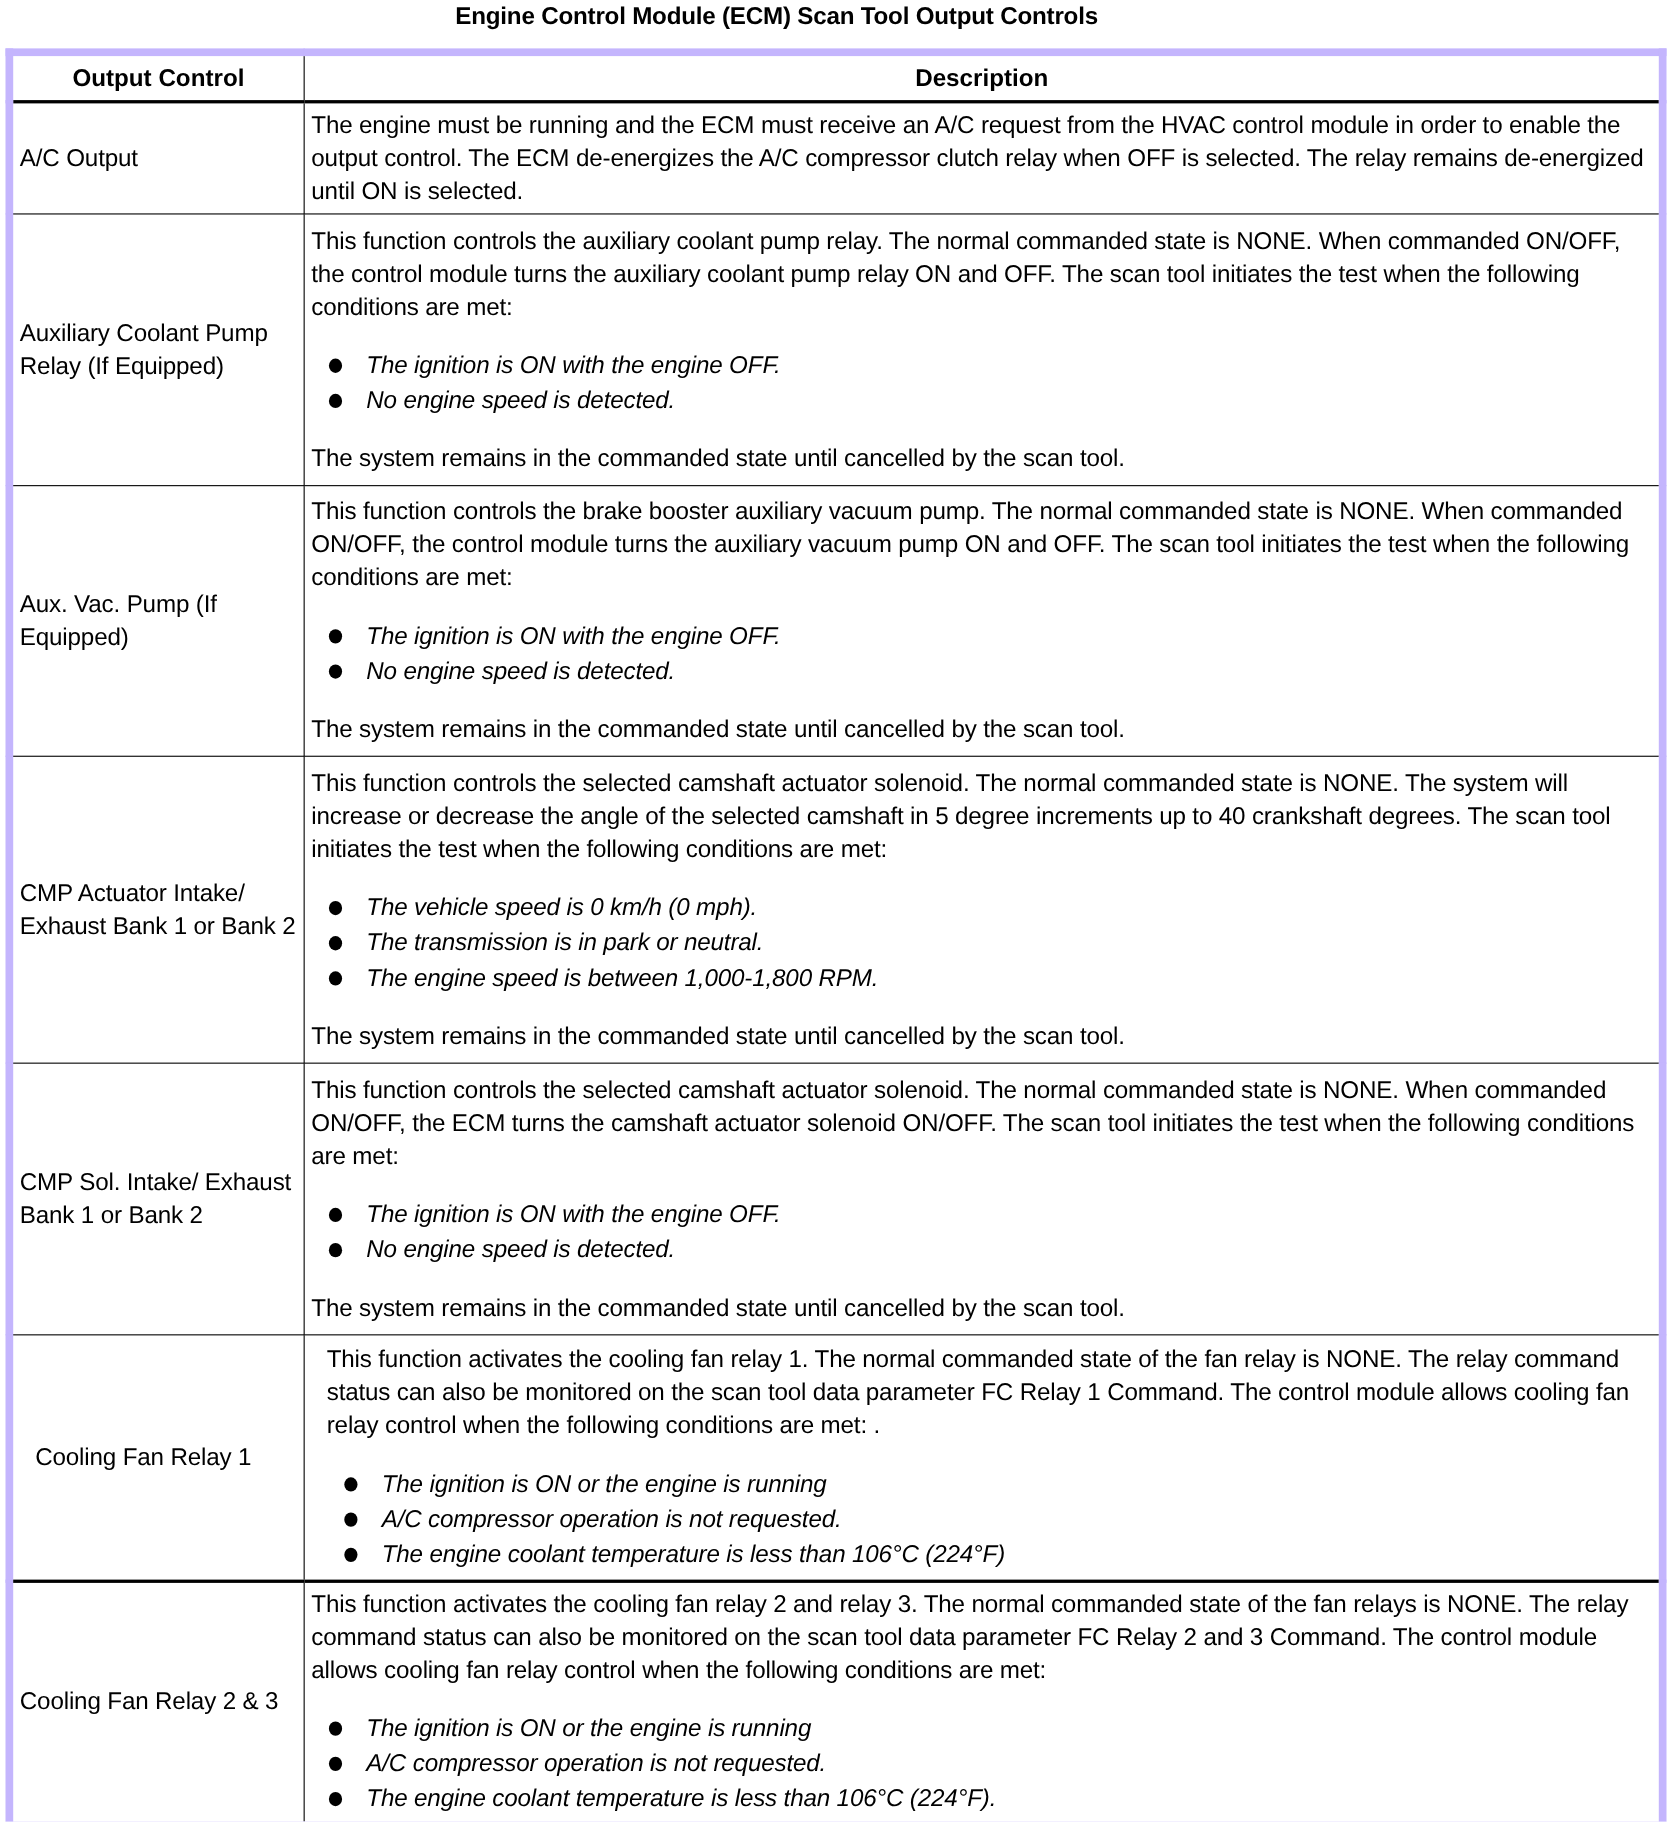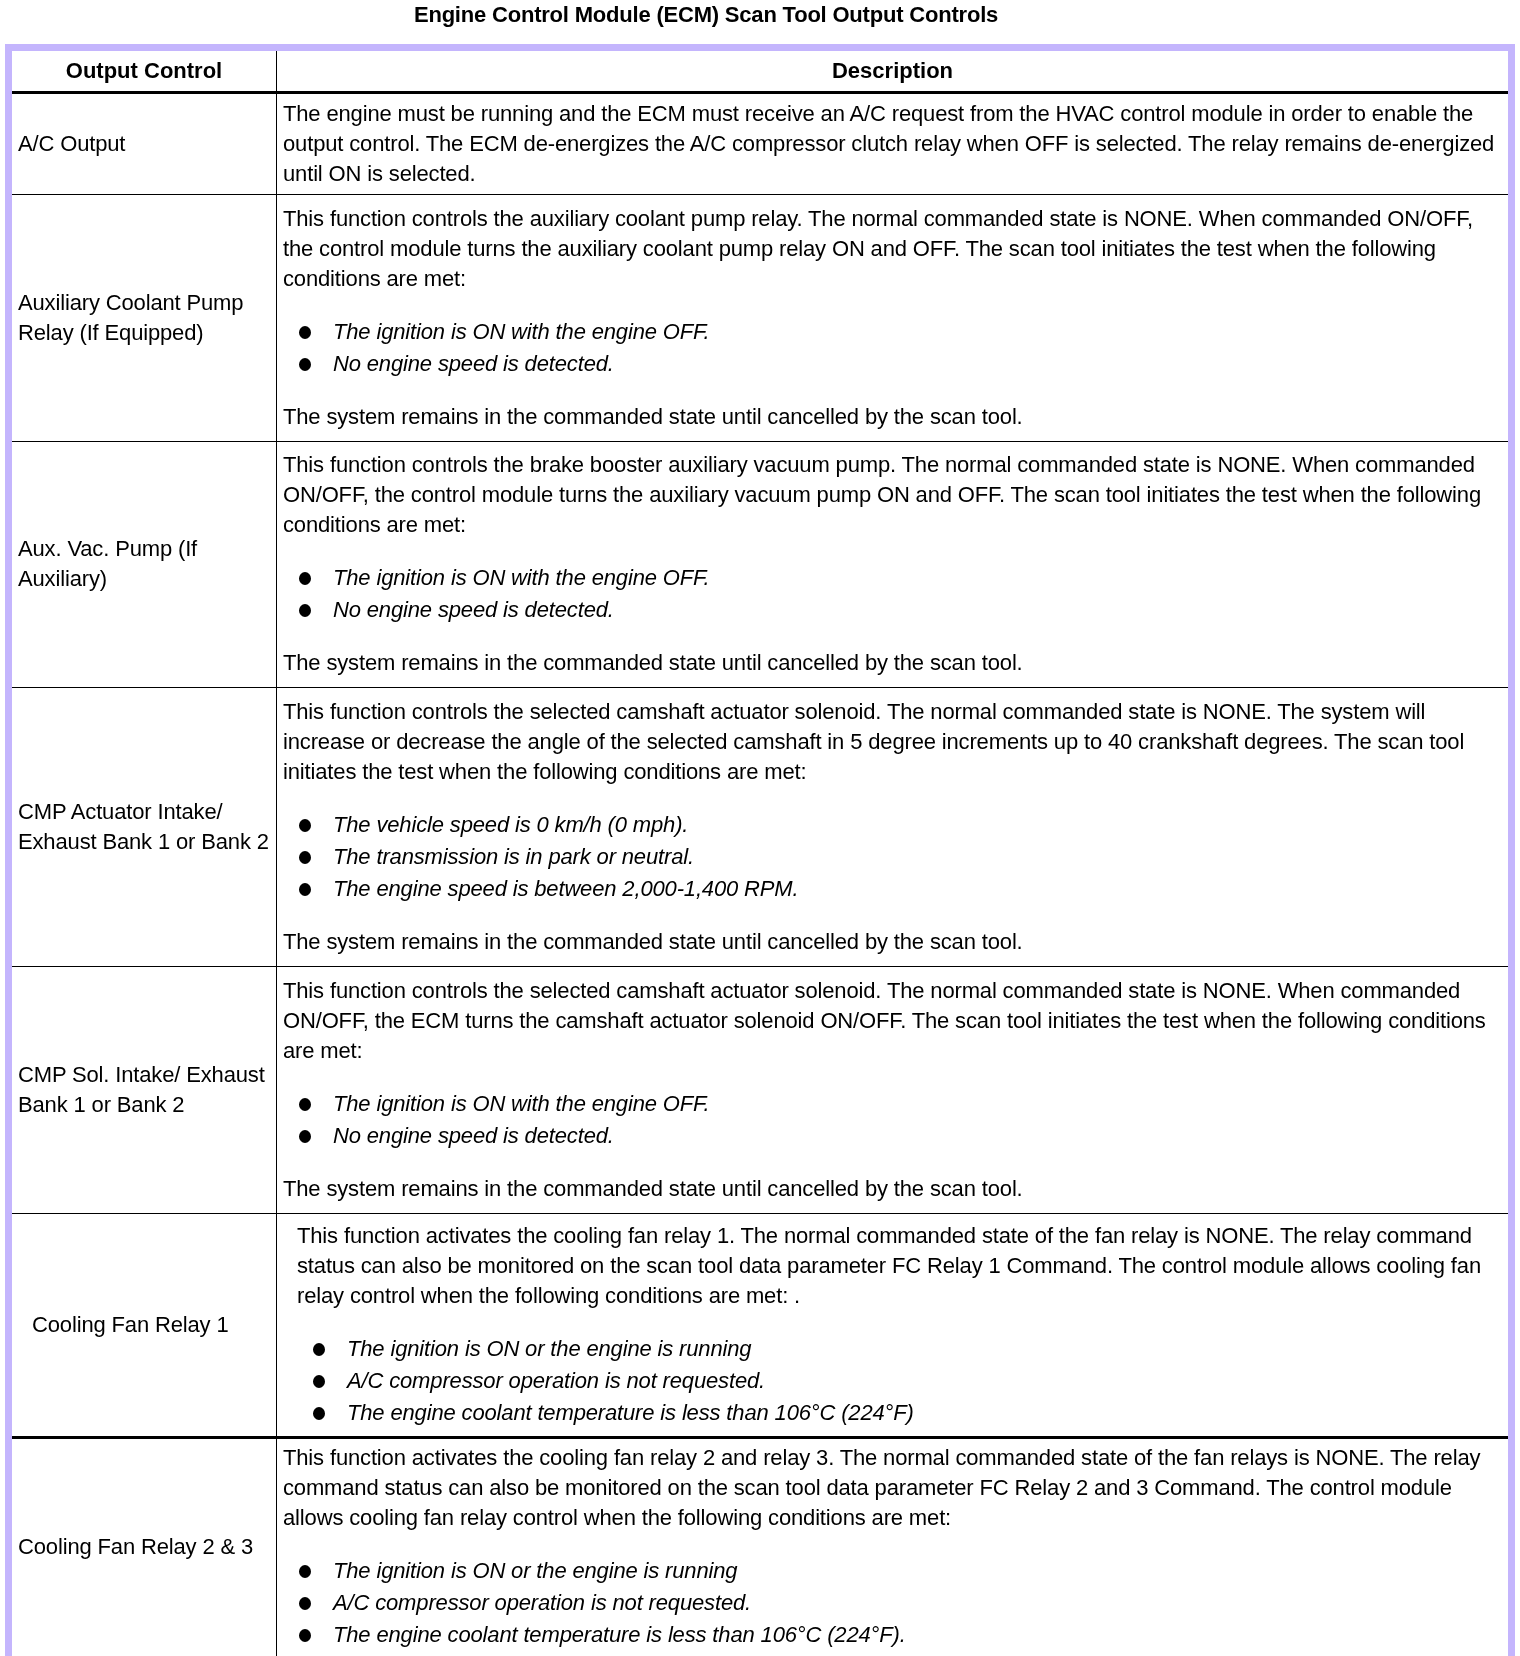--- a/index.html
+++ b/index.html
@@ -120,39 +120,39 @@
         <p class="para">This function controls the auxiliary coolant pump relay. The normal commanded state is NONE. When commanded ON/OFF, the control module turns the auxiliary coolant pump relay ON and OFF. The scan tool initiates the test when the following conditions are met:</p>
         <ul class="conds">
           <li><span class="bullet"></span><span>The ignition is ON with the engine OFF.</span></li>
           <li><span class="bullet"></span><span>No engine speed is detected.</span></li>
         </ul>
         <p class="para after">The system remains in the commanded state until cancelled by the scan tool.</p>
       </td>
     </tr>
 
     <tr style="height:246px;">
-      <td class="ctl">Aux. Vac. Pump (If Auxiliary)</td>
+      <td class="ctl">Aux. Vac. Pump (If Equipped)</td>
       <td>
         <p class="para">This function controls the brake booster auxiliary vacuum pump. The normal commanded state is NONE. When commanded ON/OFF, the control module turns the auxiliary vacuum pump ON and OFF. The scan tool initiates the test when the following conditions are met:</p>
         <ul class="conds">
           <li><span class="bullet"></span><span>The ignition is ON with the engine OFF.</span></li>
           <li><span class="bullet"></span><span>No engine speed is detected.</span></li>
         </ul>
         <p class="para after">The system remains in the commanded state until cancelled by the scan tool.</p>
       </td>
     </tr>
 
     <tr style="height:279px;">
       <td class="ctl">CMP Actuator Intake/ Exhaust Bank 1 or Bank 2</td>
       <td>
         <p class="para">This function controls the selected camshaft actuator solenoid. The normal commanded state is NONE. The system will increase or decrease the angle of the selected camshaft in 5 degree increments up to 40 crankshaft degrees. The scan tool initiates the test when the following conditions are met:</p>
         <ul class="conds">
           <li><span class="bullet"></span><span>The vehicle speed is 0 km/h (0 mph).</span></li>
           <li><span class="bullet"></span><span>The transmission is in park or neutral.</span></li>
-          <li><span class="bullet"></span><span>The engine speed is between 2,000-1,400 RPM.</span></li>
+          <li><span class="bullet"></span><span>The engine speed is between 1,000-1,800 RPM.</span></li>
         </ul>
         <p class="para after">The system remains in the commanded state until cancelled by the scan tool.</p>
       </td>
     </tr>
 
     <tr style="height:247px;">
       <td class="ctl">CMP Sol. Intake/ Exhaust Bank 1 or Bank 2</td>
       <td>
         <p class="para">This function controls the selected camshaft actuator solenoid. The normal commanded state is NONE. When commanded ON/OFF, the ECM turns the camshaft actuator solenoid ON/OFF. The scan tool initiates the test when the following conditions are met:</p>
         <ul class="conds">

